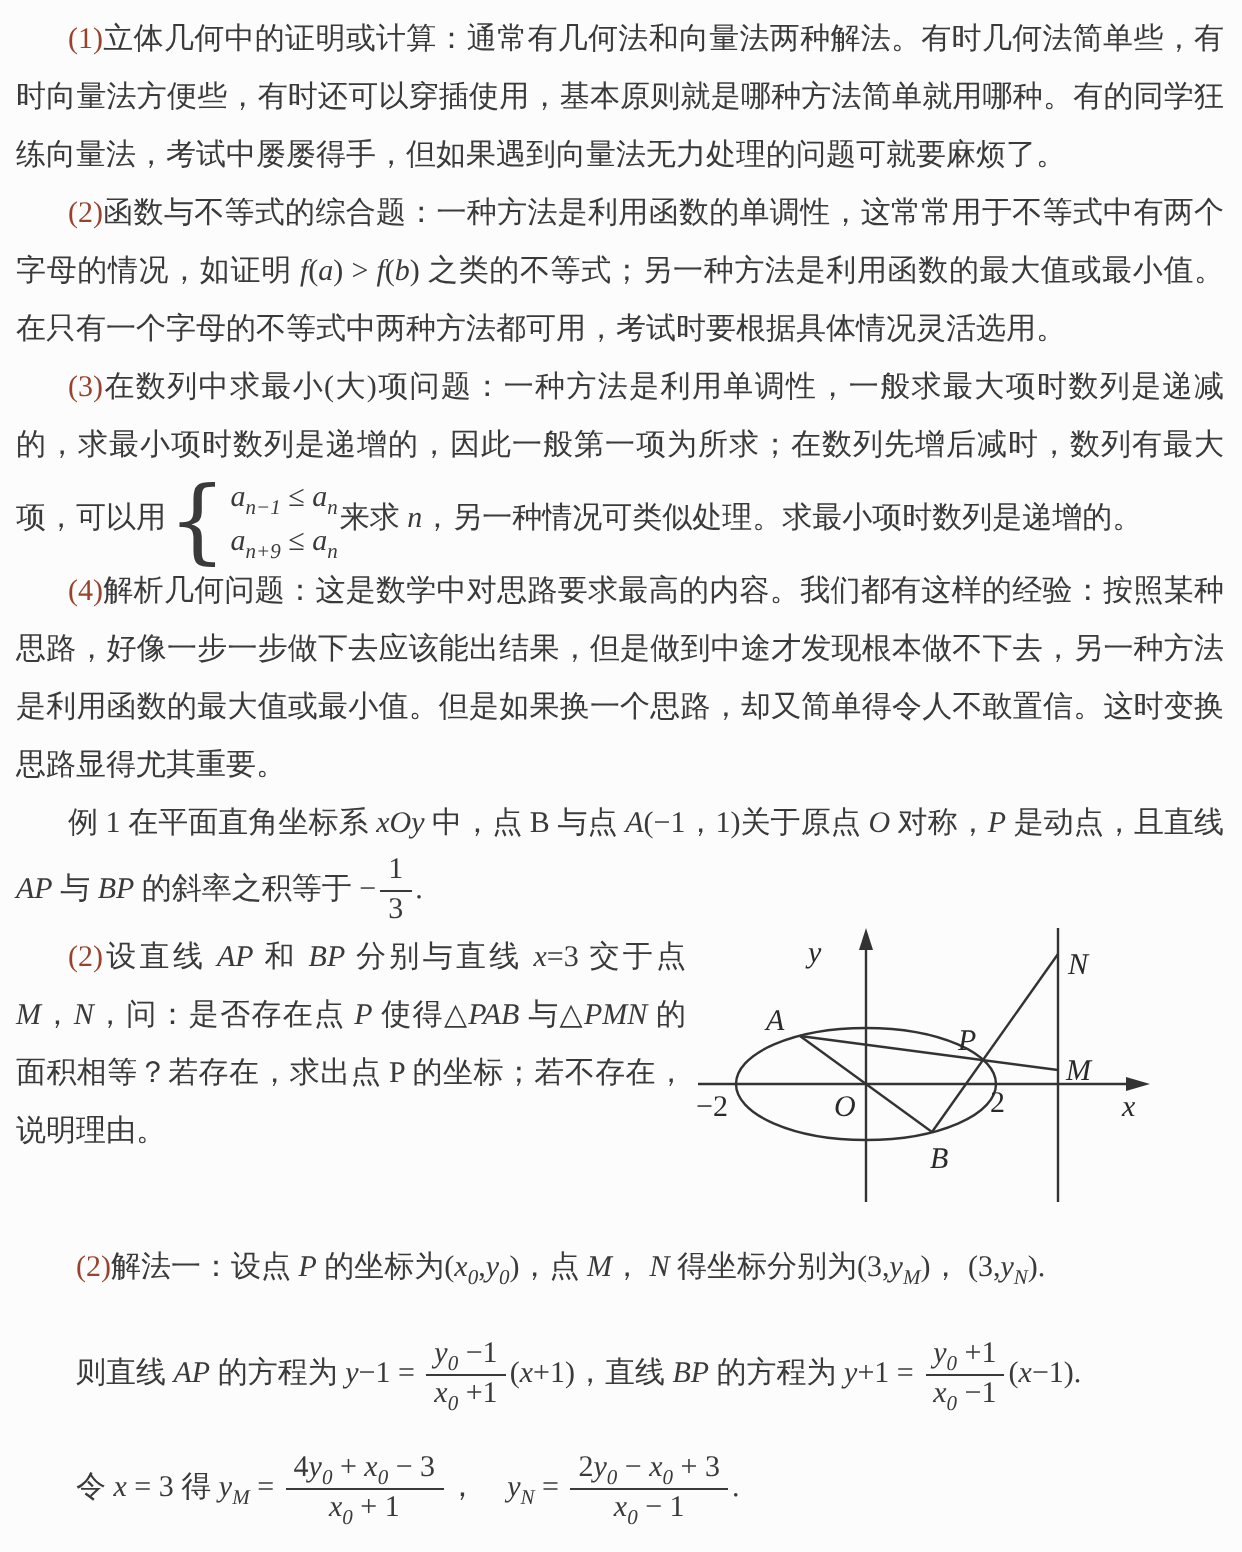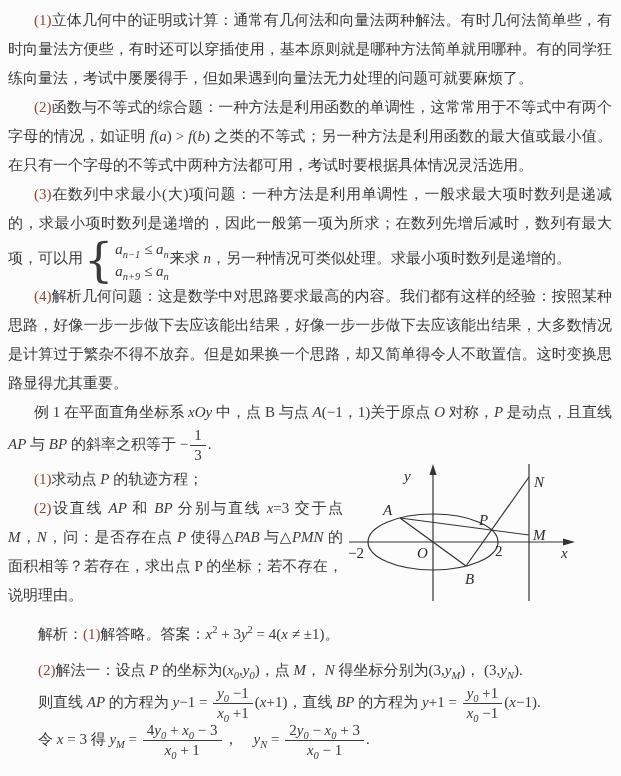--- a/index.html
+++ b/index.html
@@ -35,41 +35,41 @@
   .cases .brace{
     font-family:"DejaVu Serif","DejaVu Sans",serif;
     font-size:46px;line-height:40px;font-weight:200;margin-right:2px;
   }
   .cases .rows{display:inline-flex;flex-direction:column;align-items:flex-end;}
   .cases .row{line-height:22px;white-space:nowrap;}
   .figure-wrap{overflow:visible;}
   .figure-wrap svg{float:right;margin:-4px 0 0 4px;}
   .clear{clear:both;}
   .sol{line-height:30px;padding-left:30px;margin:6px 0 0;}
-  .sol-f{margin-top:0;}
+  .sol-f{margin-top:20px;}
   svg text{font-family:"Liberation Serif","DejaVu Serif",serif;font-size:15px;fill:#2a2a2a;}
   svg text.it{font-style:italic;}
   svg line, svg ellipse{stroke:#333;stroke-width:1.2;fill:none;}
   svg polygon{fill:#333;stroke:none;}
 </style>
 </head>
 <body>
 
 <div class="page">
 
   <p class="para"><span class="marker">(1)</span><span class="cn">立体几何中的证明或计算：通常有几何法和向量法两种解法。有时几何法简单些，有时向量法方便些，有时还可以穿插使用，基本原则就是哪种方法简单就用哪种。有的同学狂练向量法，考试中屡屡得手，但如果遇到向量法无力处理的问题可就要麻烦了。</span></p>
   <p class="para"><span class="marker">(2)</span><span class="cn">函数与不等式的综合题：一种方法是利用函数的单调性，这常常用于不等式中有两个字母的情况，如证明 </span><span class="mi">f</span><span class="mr">(</span><span class="mi">a</span><span class="mr">) &gt; </span><span class="mi">f</span><span class="mr">(</span><span class="mi">b</span><span class="mr">)</span><span class="cn"> 之类的不等式；另一种方法是利用函数的最大值或最小值。在只有一个字母的不等式中两种方法都可用，考试时要根据具体情况灵活选用。</span></p>
   <p class="para"><span class="marker">(3)</span><span class="cn">在数列中求最小(大)项问题：一种方法是利用单调性，一般求最大项时数列是递减的，求最小项时数列是递增的，因此一般第一项为所求；在数列先增后减时，数列有最大项，可以用</span><span class="cases">
         <span class="brace">{</span>
         <span class="rows">
           <span class="row"><span class="mi">a</span><sub class="mi ms">n−1</sub><span class="mr"> ≤ </span><span class="mi">a</span><sub class="mi ms">n</sub></span>
           <span class="row"><span class="mi">a</span><sub class="mi ms">n+9</sub><span class="mr"> ≤ </span><span class="mi">a</span><sub class="mi ms">n</sub></span>
         </span>
       </span><span class="cn">来求 </span><span class="mi">n</span><span class="cn">，另一种情况可类似处理。求最小项时数列是递增的。</span></p>
-  <p class="para"><span class="marker">(4)</span><span class="cn">解析几何问题：这是数学中对思路要求最高的内容。我们都有这样的经验：按照某种思路，好像一步一步做下去应该能出结果，好像一步一步做下去应该能出结果，大多数情况是计算过于繁杂不得不放弃。但是如果换一个思路，却又简单得令人不敢置信。这时变换思路显得尤其重要。</span></p>
+  <p class="para"><span class="marker">(4)</span><span class="cn">解析几何问题：这是数学中对思路要求最高的内容。我们都有这样的经验：按照某种思路，好像一步一步做下去应该能出结果，但是做到中途才发现根本做不下去，另一种方法是利用函数的最大值或最小值。但是如果换一个思路，却又简单得令人不敢置信。这时变换思路显得尤其重要。</span></p>
   <p class="para"><span class="cn bold">例 1</span><span class="cn"> 在平面直角坐标系 </span><span class="mi">xOy</span><span class="cn"> 中，点 </span><span class="mr">B</span><span class="cn"> 与点 </span><span class="mi">A</span><span class="mr">(−1，1)</span><span class="cn">关于原点 </span><span class="mi">O</span><span class="cn"> 对称，</span><span class="mi">P</span><span class="cn"> 是动点，且直线 </span><span class="mi">AP</span><span class="cn"> 与 </span><span class="mi">BP</span><span class="cn"> 的斜率之积等于 </span><span class="mr">−</span><span class="frac"><span class="num"><span class="mr">1</span></span><span class="den"><span class="mr">3</span></span></span><span class="mr">.</span></p>
 
   <div class="figure-wrap">
     <svg width="265" height="152" viewBox="0 0 265 152">
 
       <line x1="2" y1="81" x2="222" y2="81"></line>
       <polygon points="228,81 216,77.5 216,84.5"></polygon>
       <line x1="86" y1="10" x2="86" y2="140"></line>
       <polygon points="86,3 82.5,14 89.5,14"></polygon>
 
@@ -85,23 +85,21 @@
       <text class="it" x="214" y="97">x</text>
       <text class="it" x="36" y="54">A</text>
       <text class="it" x="118" y="123">B</text>
       <text class="it" x="132" y="64">P</text>
       <text class="it" x="186" y="79">M</text>
       <text class="it" x="187" y="26">N</text>
       <text class="it" x="70" y="97">O</text>
       <text x="1" y="97">−2</text>
       <text x="148" y="95">2</text>
     </svg>
-    <p class="para"><span class="marker">(1)</span><span class="cn">求动点 </span><span class="mi">P</span><span class="cn"> 的轨迹方程；</span></p>
     <p class="para"><span class="marker">(2)</span><span class="cn">设直线 </span><span class="mi">AP</span><span class="cn"> 和 </span><span class="mi">BP</span><span class="cn"> 分别与直线 </span><span class="mi">x</span><span class="mr">=3</span><span class="cn"> 交于点 </span><span class="mi">M</span><span class="cn">，</span><span class="mi">N</span><span class="cn">，问：是否存在点 </span><span class="mi">P</span><span class="cn"> 使得△</span><span class="mi">PAB</span><span class="cn"> 与△</span><span class="mi">PMN</span><span class="cn"> 的面积相等？若存在，求出点 </span><span class="mr">P</span><span class="cn"> 的坐标；若不存在，说明理由。</span></p>
     <div class="clear"></div>
   </div>
 
-  <p class="sol"><span class="cn bold">解析：</span><span class="marker">(1)</span><span class="cn">解答略。答案：</span><span class="mi">x</span><sup class="mr ms">2</sup><span class="mr"> + 3</span><span class="mi">y</span><sup class="mr ms">2</sup><span class="mr"> = 4(</span><span class="mi">x</span><span class="mr"> ≠ ±1)</span><span class="cn">。</span></p>
   <p class="sol"><span class="marker">(2)</span><span class="cn bold">解法一：</span><span class="cn">设点 </span><span class="mi">P</span><span class="cn"> 的坐标为</span><span class="mr">(</span><span class="mi">x</span><sub class="mi ms">0</sub><span class="mr">,</span><span class="mi">y</span><sub class="mi ms">0</sub><span class="mr">)</span><span class="cn">，点 </span><span class="mi">M</span><span class="cn">， </span><span class="mi">N</span><span class="cn"> 得坐标分别为</span><span class="mr">(3,</span><span class="mi">y</span><sub class="mi ms">M</sub><span class="mr">)</span><span class="cn">， </span><span class="mr">(3,</span><span class="mi">y</span><sub class="mi ms">N</sub><span class="mr">).</span></p>
   <p class="sol sol-f"><span class="cn">则直线 </span><span class="mi">AP</span><span class="cn"> 的方程为 </span><span class="mi">y</span><span class="mr">−1 = </span><span class="frac"><span class="num"><span class="mi">y</span><sub class="mi ms">0</sub><span class="mr"> −1</span></span><span class="den"><span class="mi">x</span><sub class="mi ms">0</sub><span class="mr"> +1</span></span></span><span class="mr">(</span><span class="mi">x</span><span class="mr">+1)</span><span class="cn">，直线 </span><span class="mi">BP</span><span class="cn"> 的方程为 </span><span class="mi">y</span><span class="mr">+1 = </span><span class="frac"><span class="num"><span class="mi">y</span><sub class="mi ms">0</sub><span class="mr"> +1</span></span><span class="den"><span class="mi">x</span><sub class="mi ms">0</sub><span class="mr"> −1</span></span></span><span class="mr">(</span><span class="mi">x</span><span class="mr">−1).</span></p>
   <p class="sol sol-f"><span class="cn">令 </span><span class="mi">x</span><span class="mr"> = 3 </span><span class="cn">得 </span><span class="mi">y</span><sub class="mi ms">M</sub><span class="mr"> = </span><span class="frac"><span class="num"><span class="mr">4</span><span class="mi">y</span><sub class="mi ms">0</sub><span class="mr"> + </span><span class="mi">x</span><sub class="mi ms">0</sub><span class="mr"> − 3</span></span><span class="den"><span class="mi">x</span><sub class="mi ms">0</sub><span class="mr"> + 1</span></span></span><span class="cn">，　</span><span class="mi">y</span><sub class="mi ms">N</sub><span class="mr"> = </span><span class="frac"><span class="num"><span class="mr">2</span><span class="mi">y</span><sub class="mi ms">0</sub><span class="mr"> − </span><span class="mi">x</span><sub class="mi ms">0</sub><span class="mr"> + 3</span></span><span class="den"><span class="mi">x</span><sub class="mi ms">0</sub><span class="mr"> − 1</span></span></span><span class="mr">.</span></p>
 
 </div>
 
 </body></html>

